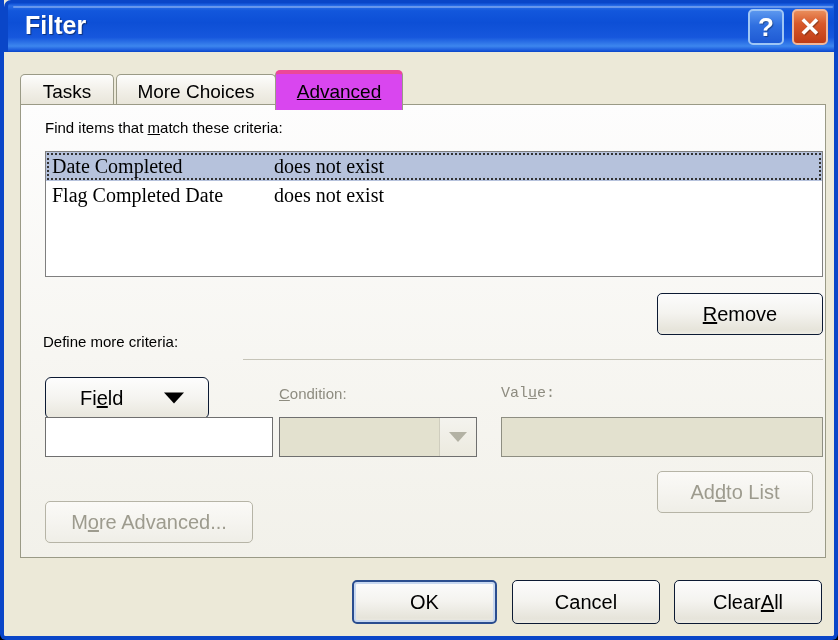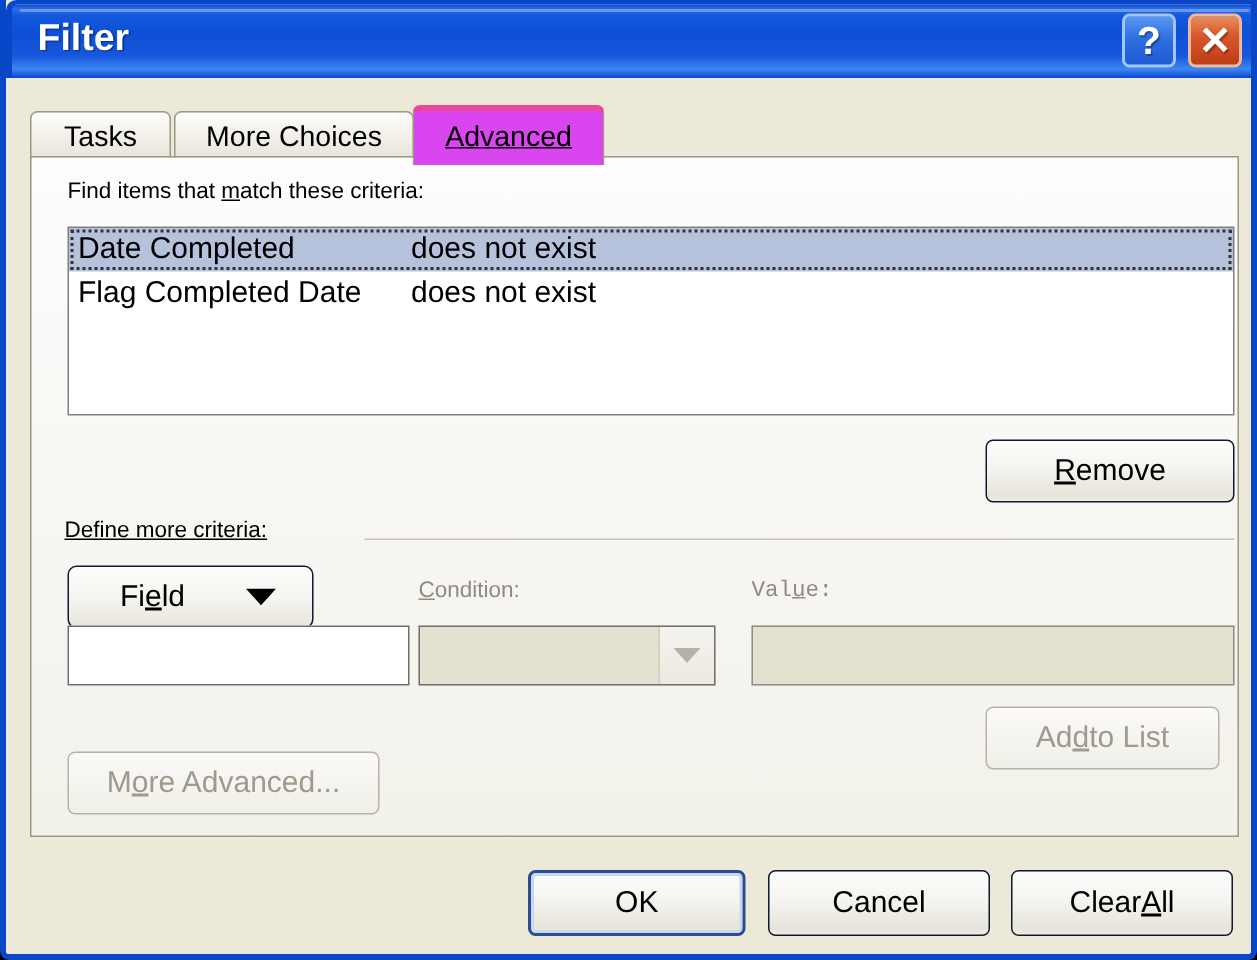--- a/index.html
+++ b/index.html
@@ -166,20 +166,21 @@
   .lb-row {
     position: relative;
     height: 29px;
     display: flex;
     align-items: center;
     font-size: 20px;
     color: #000;
     padding-left: 6px;
     box-sizing: border-box;
     cursor: pointer;
+    font-family: Liberation Serif, serif;
   }
   .lb-row.selected {
     background: #b6c2dc;
     outline: 2px dotted #333;
     outline-offset: -3px;
   }
   .lb-col1 { width: 222px; white-space: nowrap; }
   .lb-col2 { white-space: nowrap; }
 
   
@@ -332,21 +333,21 @@
         <div class="lb-col2">does not exist</div>
       </div>
     </div>
 
     <div class="btn" style="left:636px; top:188px; width:166px; height:42px;">
       <span></span>
         <span class="ul">R</span>
         <span>emove</span>
     </div>
 
-    <div class="section-label" style="left:22px; top:240px;text-decoration:underline;">Define more criteria:</div>
+    <div class="section-label" style="left:22px; top:228px;">Define more criteria:</div>
     <div class="sep" style="left:222px; top:254px; width:580px;"></div>
 
     <div class="fieldbtn" style="left:24px; top:272px; width:164px; height:42px;">
       <span class="lbl"><span>Fi</span><span class="ul">e</span><span>ld</span></span>
       <span class="tri"></span>
     </div>
 
     <div class="section-label" style="left:258px; top:280px; color:#8e8c80;">
       <span class="ul">C</span><span>ondition:</span>
     </div>

